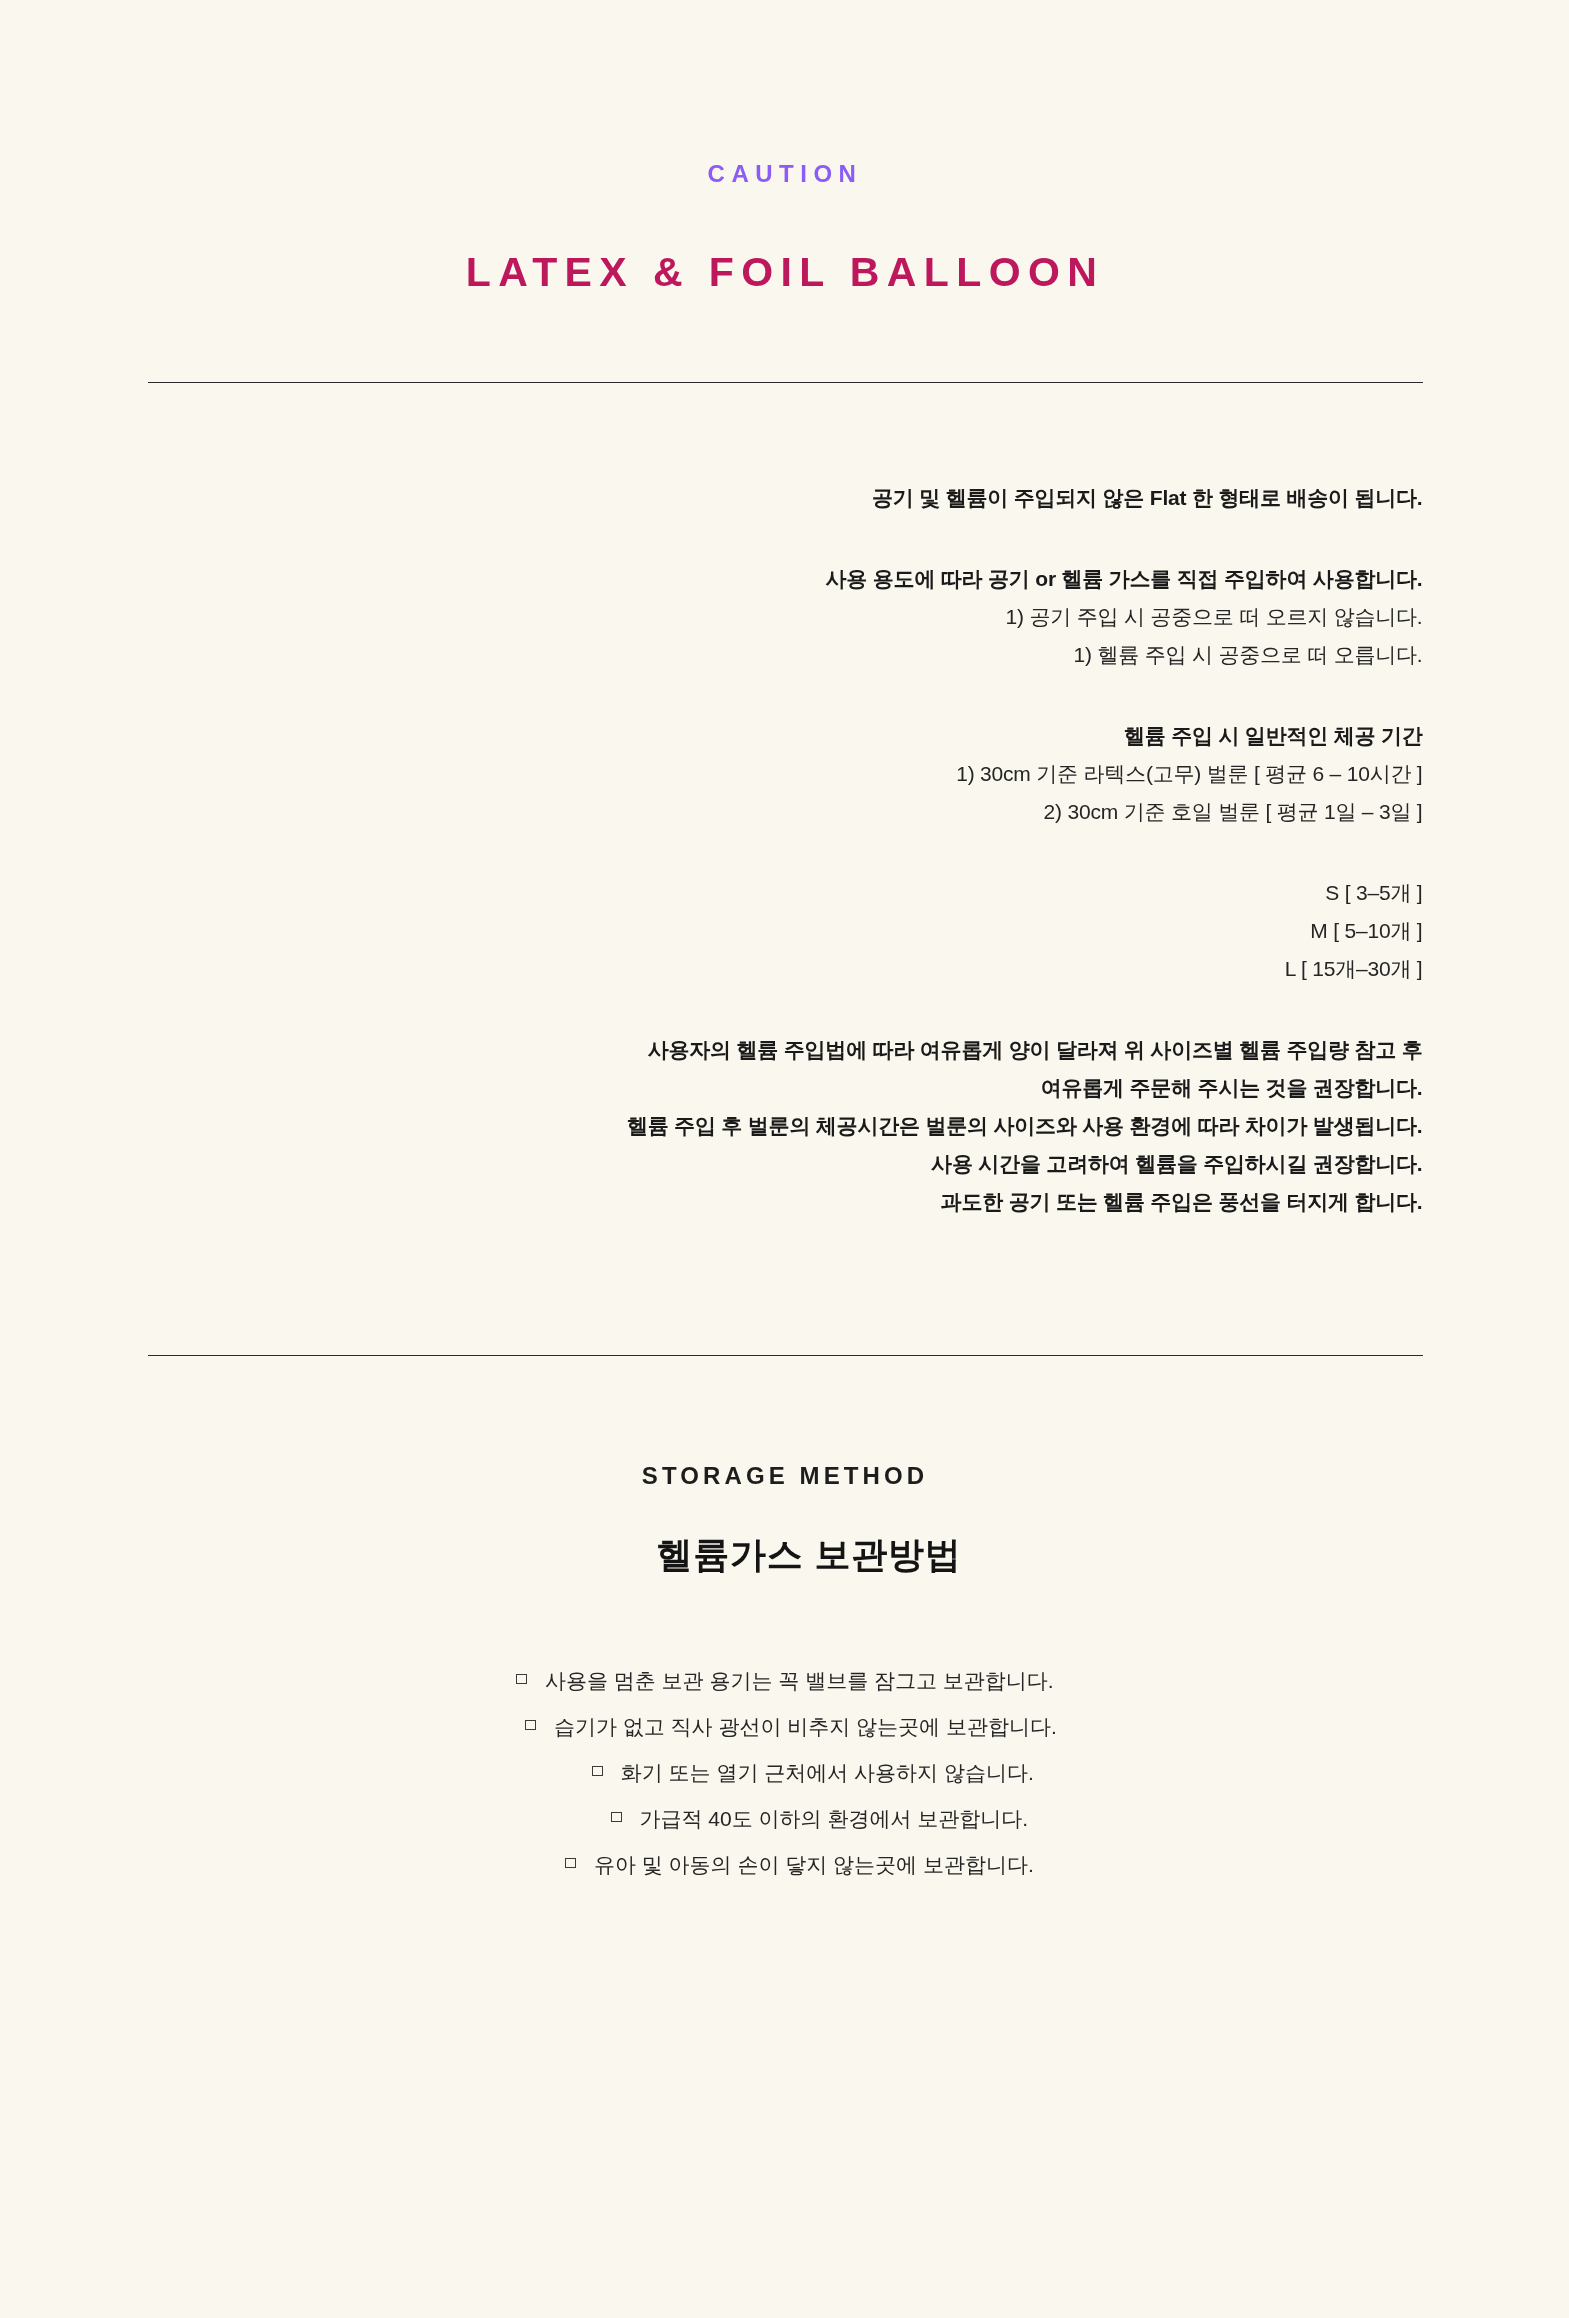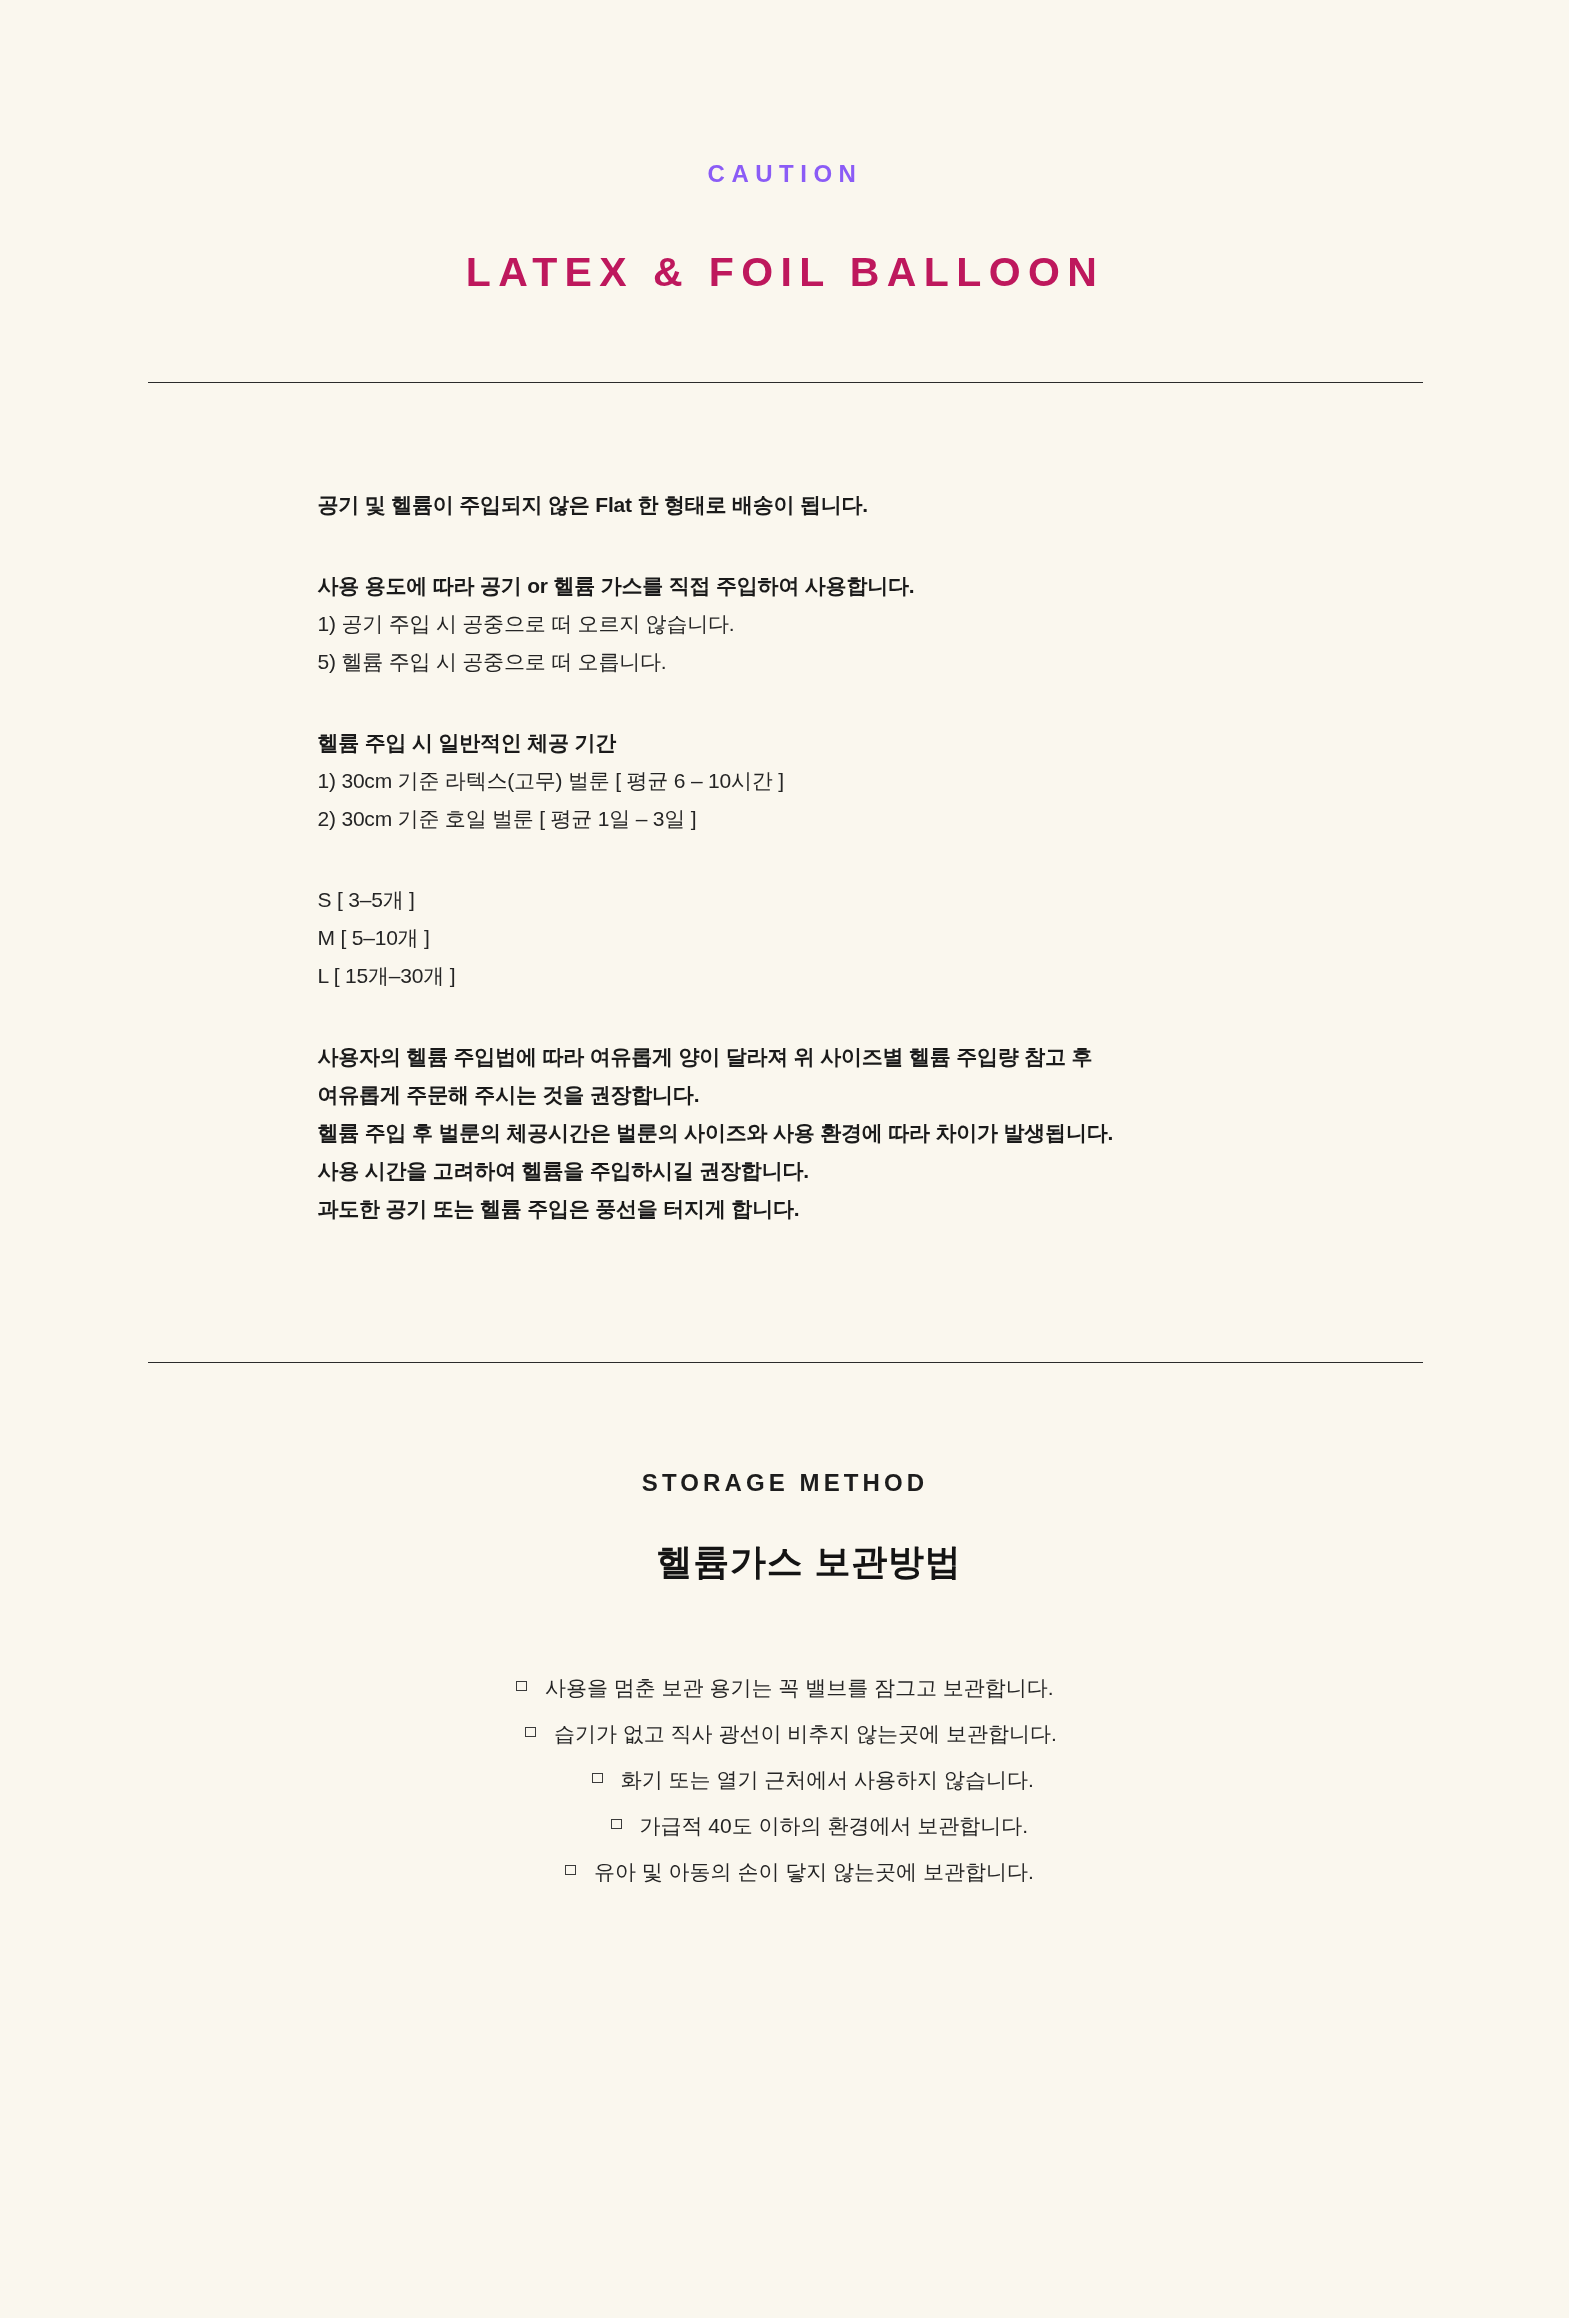--- a/index.html
+++ b/index.html
@@ -44,23 +44,24 @@
     height: 0.8px;
     background: #2b2b2b;
     margin: 0 auto;
   }
   .rule-top { margin-top: 86px; }
   .rule-bottom { margin-top: 134px; }
 
   
   .body-wrap {
     width: 1275px;
-    margin: 11px auto;
+    margin: 4px auto;
     padding-left: 170px;
     padding-top: 92px;
+    text-align: right;
   }
   .para {
     margin-bottom: 43px;
   }
   .para:last-child { margin-bottom: 0; }
   .line {
     font-size: 21px;
     line-height: 38px;
     color: #252525;
     font-weight: 400;
@@ -123,21 +124,21 @@
   <div class="rule rule-top"></div>
 
   <div class="body-wrap">
     <div id="paragraphs">
         <div class="para">
           <div class="line bold">공기 및 헬륨이 주입되지 않은 Flat 한 형태로 배송이 됩니다.</div>
         </div>
         <div class="para">
           <div class="line bold">사용 용도에 따라 공기 or 헬륨 가스를 직접 주입하여 사용합니다.</div>
           <div class="line">1) 공기 주입 시 공중으로 떠 오르지 않습니다.</div>
-          <div class="line">5) 헬륨 주입 시 공중으로 떠 오릅니다.</div>
+          <div class="line">1) 헬륨 주입 시 공중으로 떠 오릅니다.</div>
         </div>
         <div class="para">
           <div class="line bold">헬륨 주입 시 일반적인 체공 기간</div>
           <div class="line">1) 30cm 기준 라텍스(고무) 벌룬 [ 평균 6 – 10시간 ]</div>
           <div class="line">2) 30cm 기준 호일 벌룬 [ 평균 1일 – 3일 ]</div>
         </div>
         <div class="para">
           <div class="line">S [ 3–5개 ]</div>
           <div class="line">M [ 5–10개 ]</div>
           <div class="line">L [ 15개–30개 ]</div>

